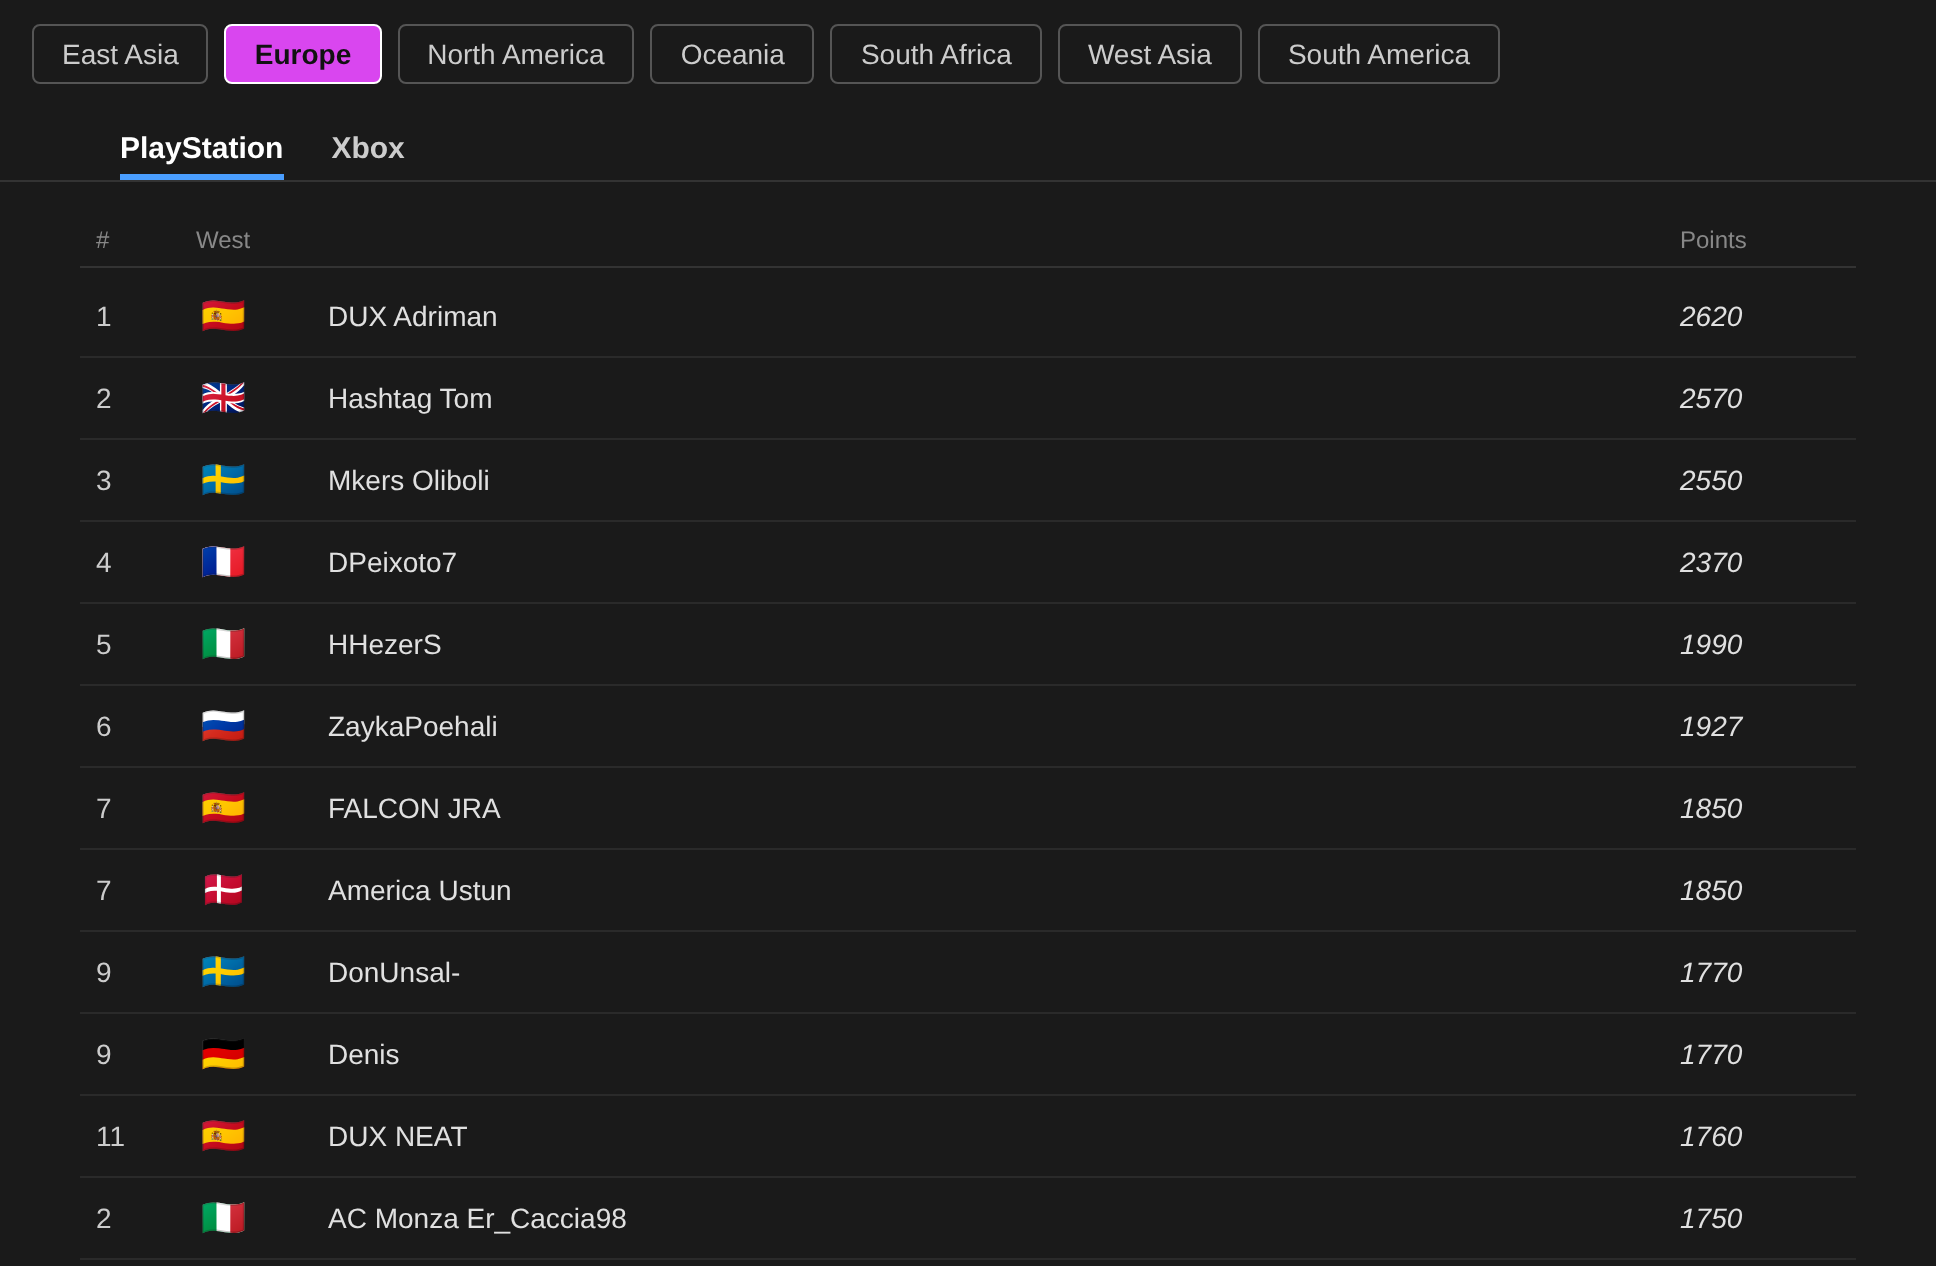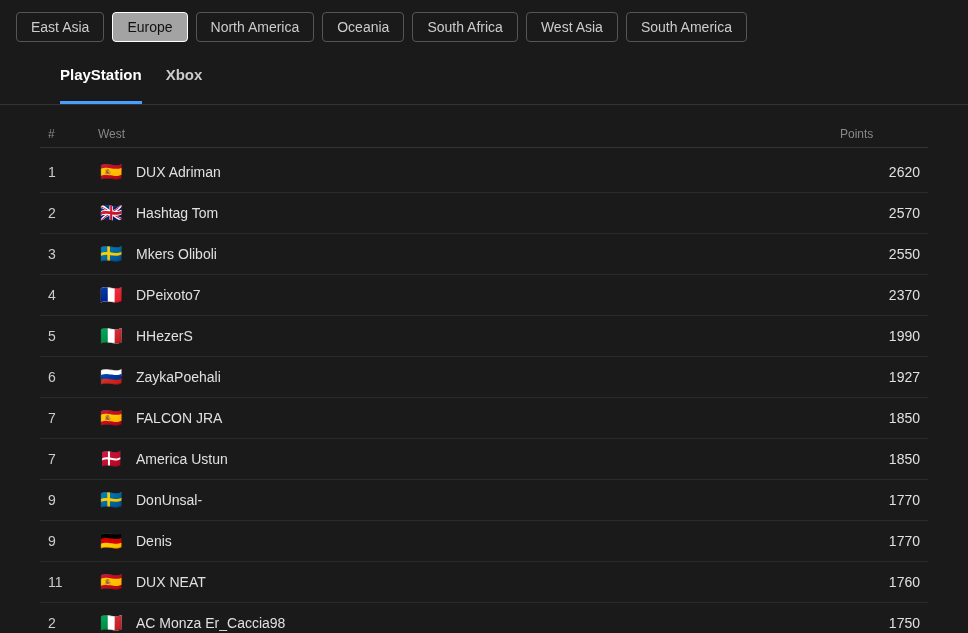--- a/index.html
+++ b/index.html
@@ -23,37 +23,37 @@
       padding: 6px 14px;
       border-radius: 4px;
       border: 1px solid #555;
       background: transparent;
       color: #ccc;
       cursor: pointer;
       font-size: 14px;
     }
 
     .region-tab.active {
-      background: #a3a3a3;
+      background: #d946ef;
       color: #111;
       border-color: #fff;
-      font-weight: normal;
+      font-weight: bold;
     }
 
     .platform-tabs {
       display: flex;
       gap: 24px;
       padding: 12px 60px 0 60px;
       border-bottom: 1px solid #333;
     }
 
     .platform-tab {
       font-size: 15px;
       font-weight: bold;
-      padding-bottom: 18px;
+      padding-bottom: 4px;
       cursor: pointer;
       color: #ccc;
       border-bottom: 3px solid transparent;
     }
 
     .platform-tab.active {
       color: #fff;
       border-bottom: 3px solid #4a9eff;
     }
 
@@ -103,27 +103,28 @@
       align-items: center;
       justify-content: center;
       font-size: 18px;
       border-radius: 2px;
       overflow: hidden;
     }
 
     .player-name {
       color: #e0e0e0;
       font-size: 14px;
+      margin-left: 28px;
     }
 
     .points {
       width: 80px;
-      text-align: right;
       color: #e0e0e0;
       font-size: 14px;
+      font-style: italic;
     }
   </style>
 </head>
 <body>
 
 <div class="region-tabs" id="region-tabs">
     <button class="region-tab">East Asia</button>
     <button class="region-tab active">Europe</button>
     <button class="region-tab">North America</button>
     <button class="region-tab">Oceania</button>

